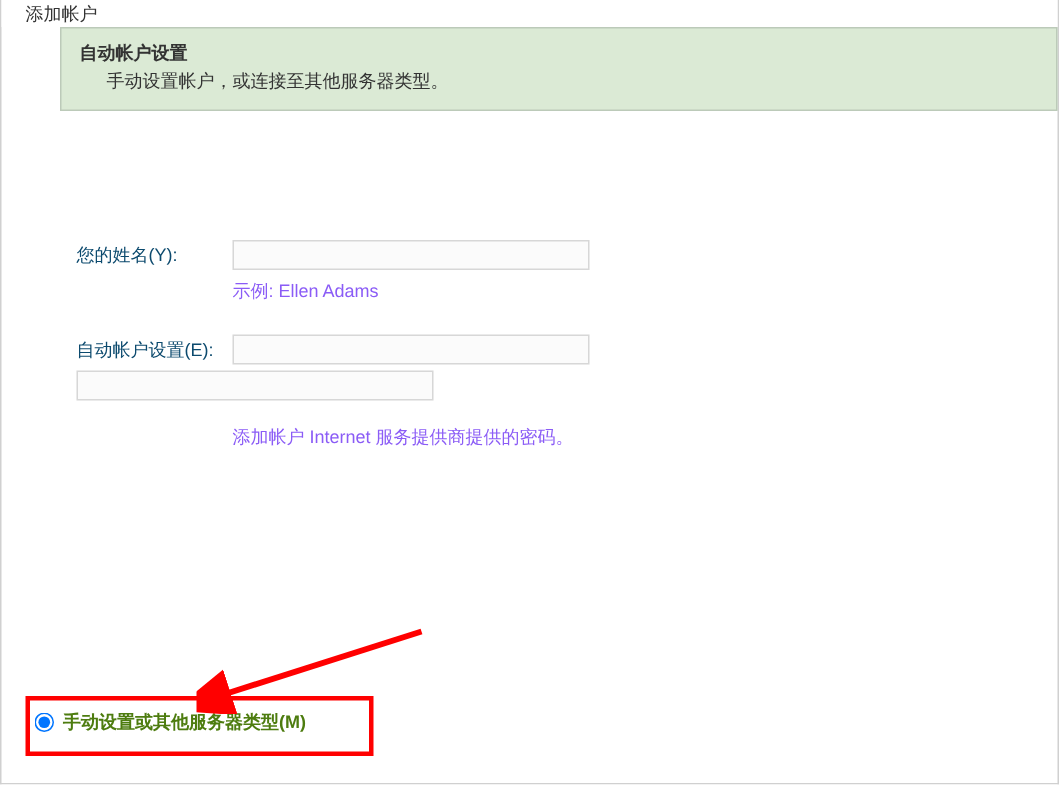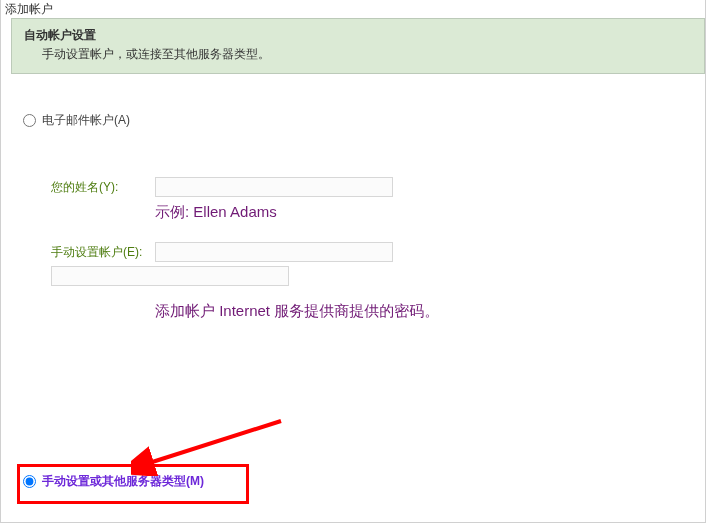--- a/index.html
+++ b/index.html
@@ -19,37 +19,38 @@
     box-sizing: border-box;
     border-left: 1px solid #d0d0d0;
     border-right: 1px solid #d0d0d0;
     border-bottom: 1px solid #d0d0d0;
     position: relative;
     background: #ffffff;
   }
   .title-bar {
     height: 18px;
     line-height: 18px;
-    padding-left: 4px;
+    padding-left: 16px;
     font-size: 12px;
     color: #333;
     background: #ffffff;
   }
   .content {
     position: absolute;
     top: 18px;
     left: 10px;
     right: 0;
     bottom: 0;
   }
   .header-box {
     border: 1px solid #bccab9;
     background: #dbead5;
     padding: 8px 12px 10px 12px;
     margin-right: 0;
+    margin-left: 29px;
   }
   .header-title {
     font-weight: bold;
     color: #333;
     font-size: 12px;
   }
   .header-sub {
     color: #333;
     font-size: 12px;
     margin-top: 2px;
@@ -78,21 +79,21 @@
     margin-left: 28px;
   }
   .form-row {
     display: flex;
     align-items: center;
     margin-bottom: 4px;
   }
   .form-row .lbl {
     width: 104px;
     text-align: left;
-    color: #4d7c0f;
+    color: #0c4a6e;
     font-size: 12px;
   }
   .form-row input[type="text"],
   .form-row input[type="password"] {
     width: 238px;
     height: 20px;
     box-sizing: border-box;
     border: 1px solid #d7d7d7;
     background: #fbfbfb;
     padding: 0 4px;
@@ -100,22 +101,22 @@
     color: #888;
   }
   .hint-row {
     display: flex;
     margin-bottom: 20px;
   }
   .hint-row .spacer {
     width: 104px;
   }
   .hint-row .hint {
-    color: #701a75;
-    font-size: 15px;
+    color: #8b5cf6;
+    font-size: 12px;
     padding-top: 2px;
   }
   .hint-row.tight { margin-bottom: 8px; }
   .manual-row-wrap {
     position: absolute;
     left: 12px;
     top: 455px;
   }
   .highlight-box {
     position: absolute;
@@ -144,38 +145,34 @@
 
   <div class="content">
 
     <div class="header-box">
       <div class="header-title">自动帐户设置</div>
       <div class="header-sub">手动设置帐户，或连接至其他服务器类型。</div>
     </div>
 
     <div class="body-area">
 
-      <label class="radio-row">
-        <input type="radio" name="acct" style="">
-        <span class="radio-label">电子邮件帐户(A)</span>
-      </label>
 
       <div class="form-block">
 
         <div class="form-row">
           <div class="lbl">您的姓名(Y):</div>
           <input type="text" disabled="" style="">
         </div>
         <div class="hint-row">
           <div class="spacer"></div>
           <div class="hint">示例: Ellen Adams</div>
         </div>
 
         <div class="form-row">
-          <div class="lbl">手动设置帐户(E):</div>
+          <div class="lbl">自动帐户设置(E):</div>
           <input type="text" disabled="" style="">
         </div>
 
         <div class="form-row">
           <input type="password" disabled="" style="">
         </div>
         <div class="hint-row tight">
           <div class="spacer"></div>
           <div class="hint"></div>
         </div>
@@ -185,21 +182,21 @@
           <div class="hint">添加帐户 Internet 服务提供商提供的密码。</div>
         </div>
 
       </div>
 
     </div>
 
     <div class="manual-row-wrap">
       <label class="radio-row">
         <input type="radio" name="acct" checked="" style="">
-        <span class="radio-label" style="font-weight:bold;color:#6d28d9">手动设置或其他服务器类型(M)</span>
+        <span class="radio-label" style="font-weight:bold;color:#4d7c0f">手动设置或其他服务器类型(M)</span>
       </label>
     </div>
 
     <div class="highlight-box"></div>
 
     <svg class="arrow-svg" width="160" height="60">
       <defs>
         <marker id="ah" markerWidth="12" markerHeight="12" refX="2" refY="4" orient="auto">
           <polygon points="0,0 10,4 0,8" fill="#ff0000"></polygon>
         </marker>

